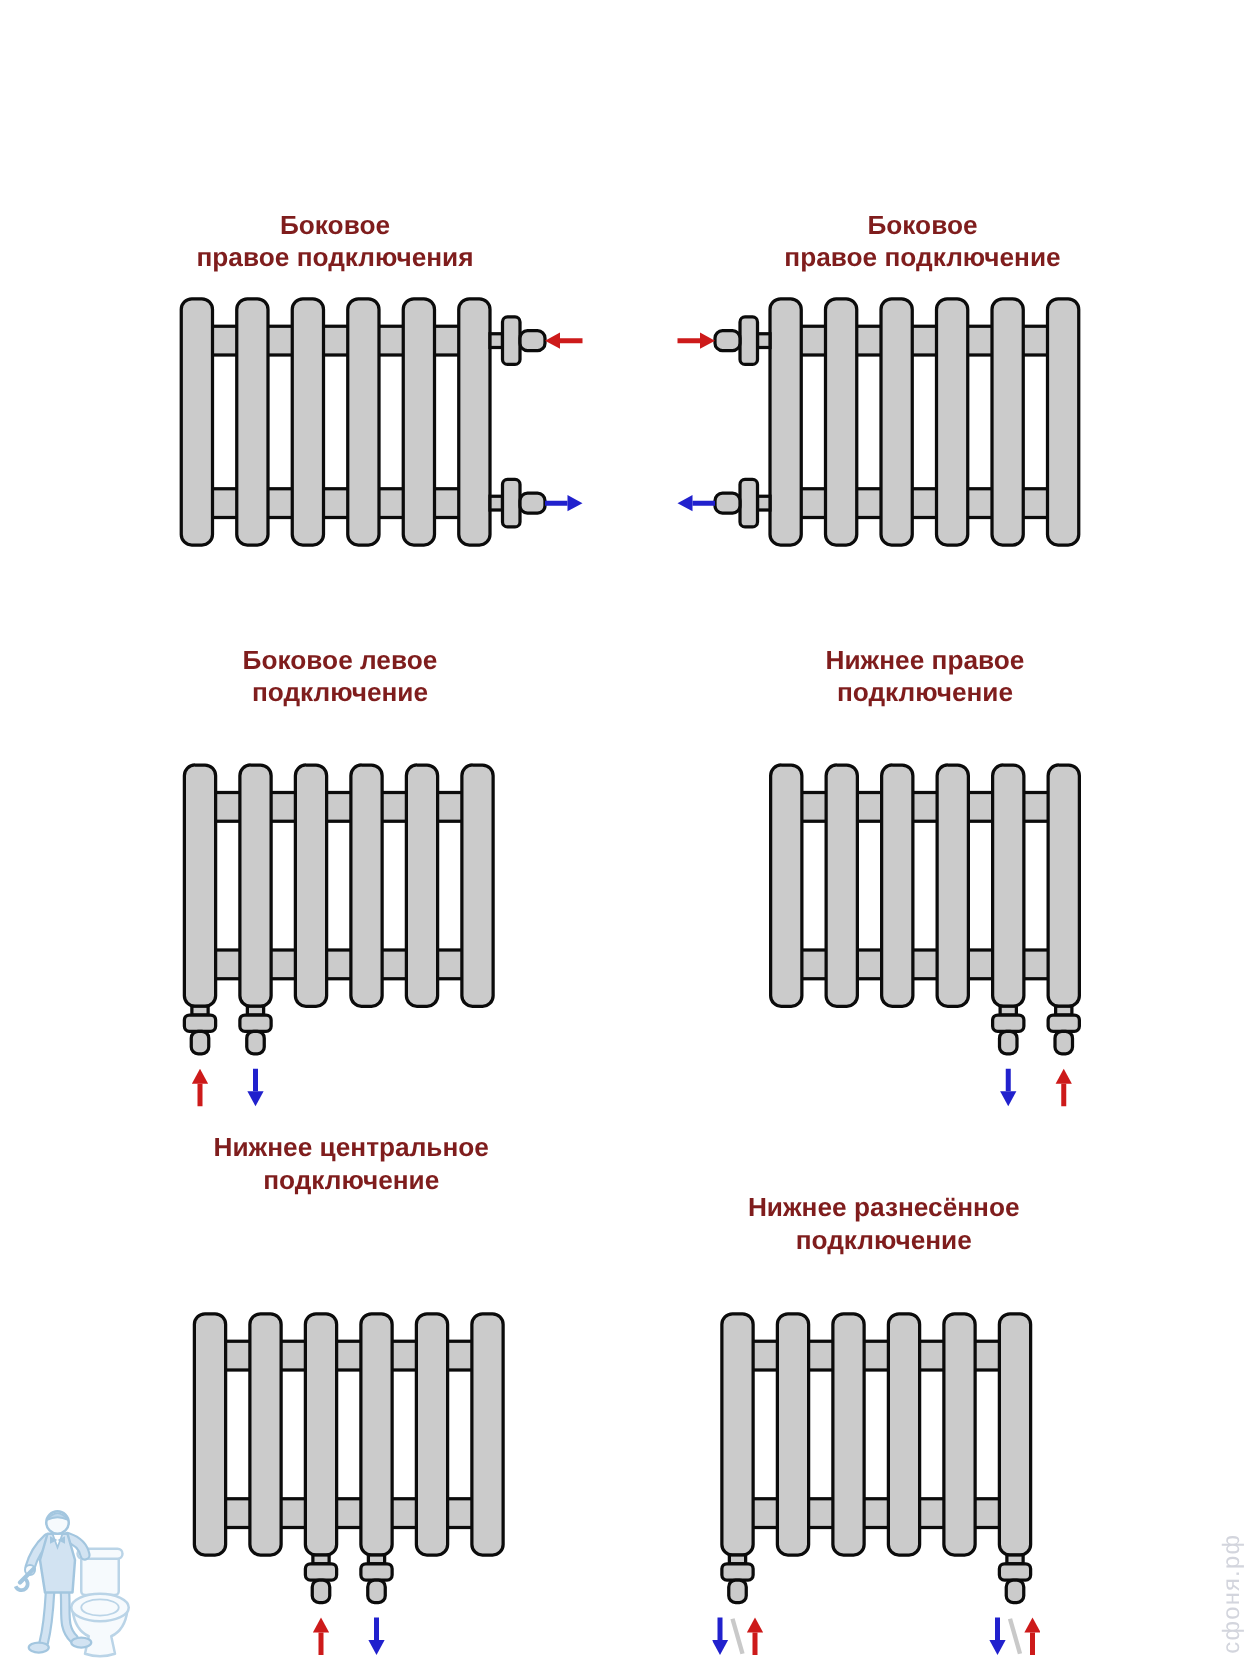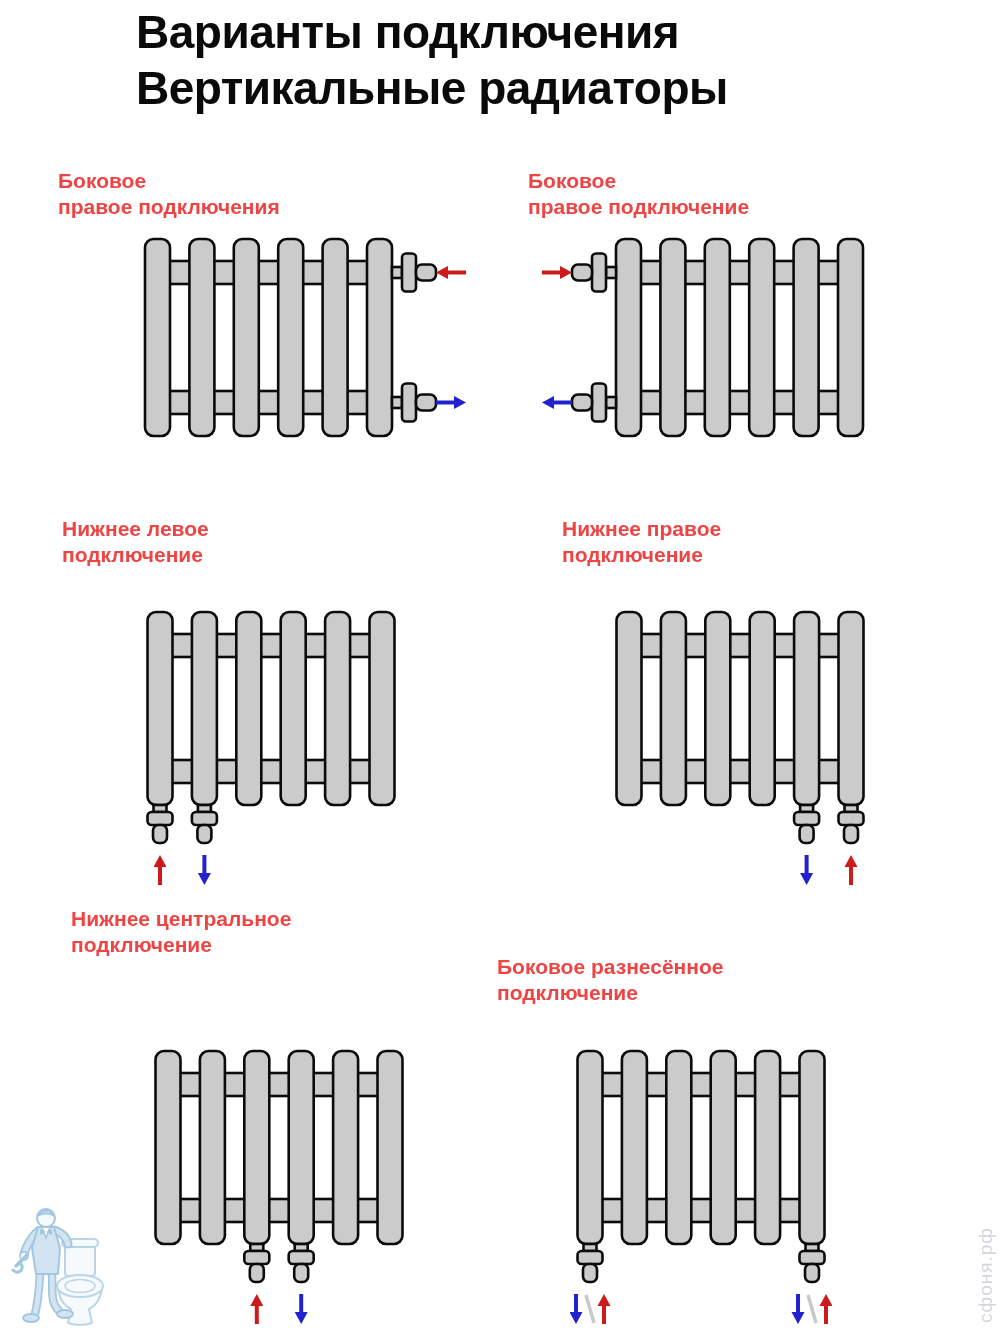--- a/index.html
+++ b/index.html
@@ -1,39 +1,38 @@
 <!DOCTYPE html>
 <html><head>
 <meta charset="utf-8">
 <style>
   html,body{margin:0;padding:0;background:#fff;}
   .page{position:relative;width:1000px;height:1333px;background:#fff;overflow:hidden;
         font-family:"Liberation Sans",sans-serif;}
   .title{position:absolute;left:136px;top:4px;margin:0;font-size:46px;line-height:56px;
          font-weight:700;letter-spacing:-0.5px;color:#0a0a0a;white-space:nowrap;}
-  .dlabel{position:absolute;transform:translateX(-50%);text-align:left;width:420px;
-          font-size:21px;line-height:26px;font-weight:700;color:#ef4444;}
+  .dlabel{position:absolute;transform:translateX(-50%);text-align:center;width:420px;
+          font-size:21px;line-height:26px;font-weight:700;color:#7f1d1d;}
   .dsvg{position:absolute;}
   .wm-text{position:absolute;left:986px;top:1275px;transform:translate(-50%,-50%) rotate(-90deg);
            font-size:19px;font-weight:400;color:#d3d5dd;white-space:nowrap;letter-spacing:1px;}
   .plumber{position:absolute;left:8px;top:1204px;opacity:.92;}
 </style>
 </head>
 <body>
 
 <div class="page">
 
-  <h1 class="title"><span>Варианты подключения</span><br><span>Вертикальные радиаторы</span></h1>
 
   <div class="dlabel" style="left:268px;top:168px"><span>Боковое</span><br><span>правое подключения</span></div>
   <div class="dlabel" style="left:738px;top:168px"><span>Боковое</span><br><span>правое подключение</span></div>
-  <div class="dlabel" style="left:272px;top:516px"><span>Нижнее левое</span><br><span>подключение</span></div>
-  <div class="dlabel" style="left:772px;top:516px"><span>Нижнее правое</span><br><span>подключение</span></div>
+  <div class="dlabel" style="left:272px;top:516px"><span>Боковое левое</span><br><span>подключение</span></div>
+  <div class="dlabel" style="left:740px;top:516px"><span>Нижнее правое</span><br><span>подключение</span></div>
   <div class="dlabel" style="left:281px;top:906px"><span>Нижнее центральное</span><br><span>подключение</span></div>
-  <div class="dlabel" style="left:707px;top:954px"><span>Боковое разнесённое</span><br><span>подключение</span></div>
+  <div class="dlabel" style="left:707px;top:954px"><span>Нижнее разнесённое</span><br><span>подключение</span></div>
 
   <svg class="dsvg" style="left:143px;top:237px" width="335" height="204">
       <g>
         <rect x="7" y="24" width="237" height="23" fill="#cbcbcb" stroke="#0b0b0b" stroke-width="2.6"></rect>
         <rect x="7" y="154" width="237" height="23" fill="#cbcbcb" stroke="#0b0b0b" stroke-width="2.6"></rect>
         <rect x="2" y="2" width="25" height="197" rx="8.5" ry="8.5" fill="#cbcbcb" stroke="#0b0b0b" stroke-width="2.6"></rect>
         <rect x="46.4" y="2" width="25" height="197" rx="8.5" ry="8.5" fill="#cbcbcb" stroke="#0b0b0b" stroke-width="2.6"></rect>
         <rect x="90.8" y="2" width="25" height="197" rx="8.5" ry="8.5" fill="#cbcbcb" stroke="#0b0b0b" stroke-width="2.6"></rect>
         <rect x="135.2" y="2" width="25" height="197" rx="8.5" ry="8.5" fill="#cbcbcb" stroke="#0b0b0b" stroke-width="2.6"></rect>
         <rect x="179.6" y="2" width="25" height="197" rx="8.5" ry="8.5" fill="#cbcbcb" stroke="#0b0b0b" stroke-width="2.6"></rect>

